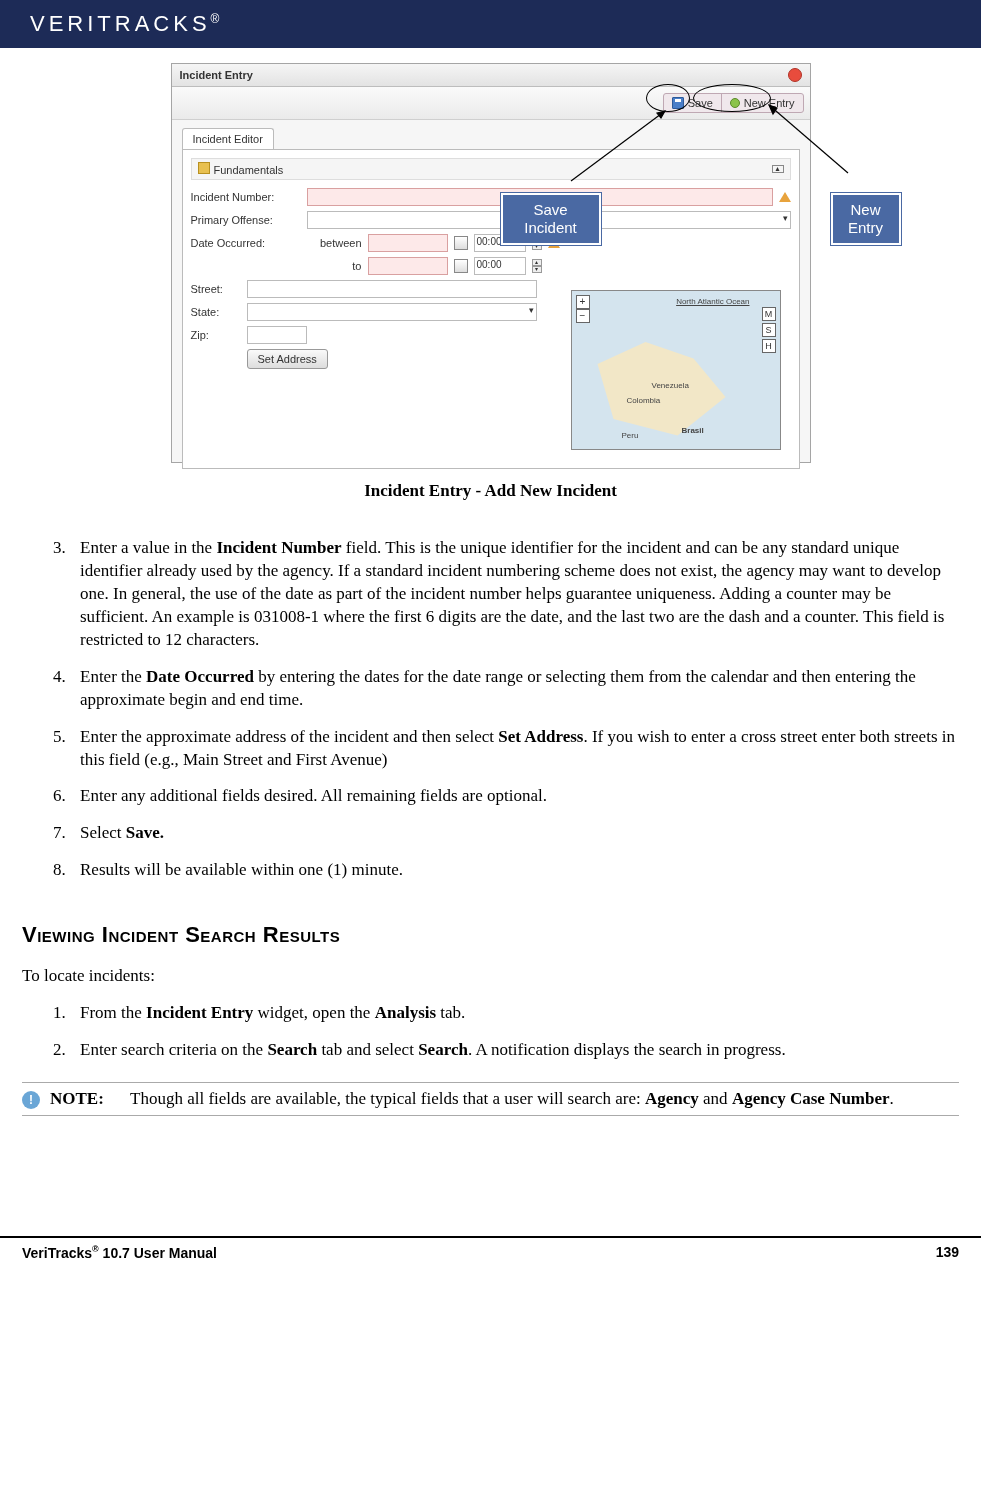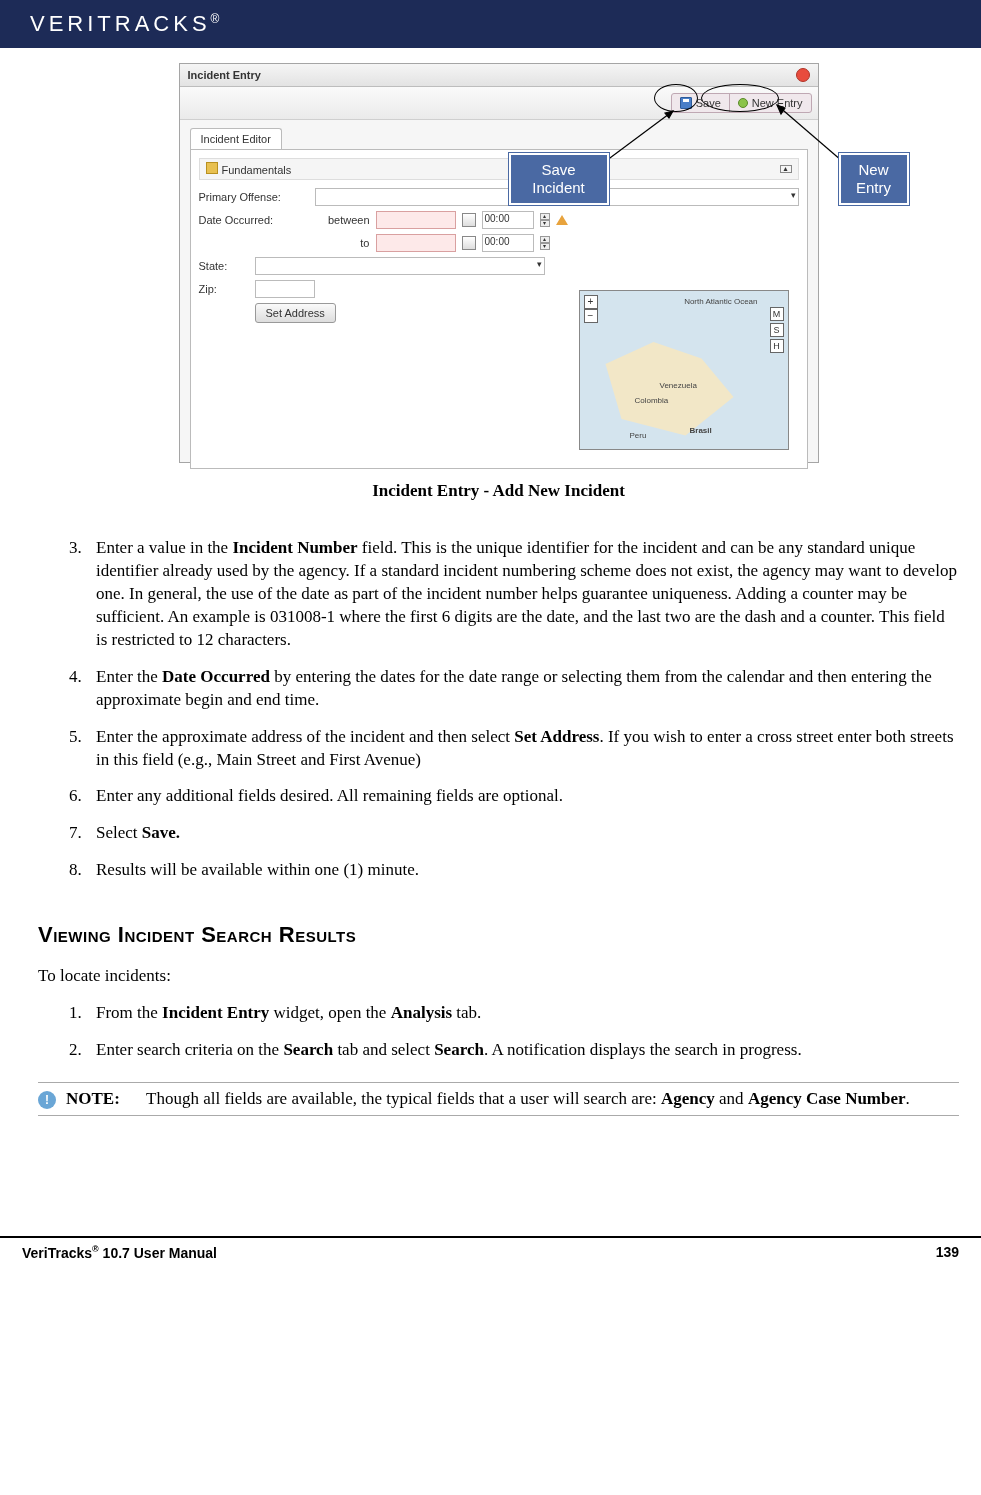--- a/index.html
+++ b/index.html
@@ -1,20 +1,20 @@
 <!DOCTYPE html>
 <html><head>
 <meta charset="utf-8">
 <style>
   * { box-sizing: border-box; margin: 0; padding: 0; }
   body { background: #fff; font-family: "Times New Roman", serif; font-size: 17px; color: #000; width: 981px; margin: 0 auto; }
   .header-bar { background: #1d2b57; height: 48px; display: flex; align-items: center; padding: 0 30px; }
   .logo { color: #fff; font-family: "Arial Narrow", Arial, sans-serif; font-size: 22px; letter-spacing: 4px; font-weight: 400; }
   .logo sup { font-size: 12px; letter-spacing: 0; }
-  .page-body { padding: 0 22px 10px 38px; }
+  .page-body { padding: 0 22px 10px 22px; }
   .screenshot-wrap { position: relative; width: 640px; margin: 15px auto 0 auto; }
   .window { border: 1px solid #a5a5a5; background: #f6f6f6; font-family: Arial, sans-serif; font-size: 11px; color: #333; }
   .win-title { background: linear-gradient(#f5f5f5,#e3e3e3); padding: 4px 8px; border-bottom: 1px solid #bdbdbd; font-weight: bold; display: flex; align-items: center; justify-content: space-between; }
   .close-btn { width: 14px; height: 14px; background: #e84c3d; border-radius: 7px; border: 1px solid #b03428; position: relative; }
   .toolbar { background: linear-gradient(#fafafa,#eaeaea); padding: 6px; display: flex; justify-content: flex-end; border-bottom: 1px solid #cfcfcf; }
   .tb-group { background: #f0e8ec; border: 1px solid #bfa8b3; border-radius: 3px; display: flex; gap: 0; }
   .tb-btn { display: flex; align-items: center; gap: 4px; padding: 3px 8px; }
   .tb-btn + .tb-btn { border-left: 1px solid #bfa8b3; }
   .ico-save { display:inline-block; width: 12px; height: 12px; background: #4a7ec8; border: 1px solid #2d5a9a; border-radius: 1px; position: relative; }
   .ico-save::after { content:""; position:absolute; top:1px; left:2px; width:6px; height:3px; background:#fff; }
@@ -33,21 +33,21 @@
   .cal-ico { width:14px; height:14px; border:1px solid #888; background:linear-gradient(#fff,#ddd); }
   .warn-ico { width:0; height:0; border-left:6px solid transparent; border-right:6px solid transparent; border-bottom:10px solid #e8a33d; }
   .btn { display:inline-block; padding:3px 10px; background:linear-gradient(#fafafa,#ddd); border:1px solid #999; border-radius:3px; }
   .map-block { position:absolute; right:18px; bottom:18px; width:210px; height:160px; border:1px solid #888; background:#d4e4ee; overflow:hidden; }
   .map-land { position:absolute; left:10px; top:40px; width:160px; height:110px; background:#f2e7c7; clip-path: polygon(10% 30%, 40% 10%, 70% 25%, 90% 60%, 60% 95%, 20% 80%); }
   .map-lbl { position:absolute; font-size:8px; color:#444; }
   .map-ctl { position:absolute; left:4px; top:4px; display:flex; flex-direction:column; }
   .map-ctl span { width:14px; height:14px; border:1px solid #666; background:#fff; text-align:center; line-height:12px; font-size:10px; }
   .map-right { position:absolute; right:4px; top:16px; display:flex; flex-direction:column; gap:2px; }
   .map-right span { width:14px; height:14px; border:1px solid #666; background:#fff; text-align:center; line-height:12px; font-size:9px; }
-  .callout-box { position:absolute; background:#4a69a3; color:#fff; border:2px solid #fff; outline:1px solid #4a69a3; font-family:Arial,sans-serif; font-size:15px; text-align:center; padding:6px 10px; line-height:1.2; }
+  .callout-box { position:absolute; background:#4a69a3; color:#fff; border:2px solid #fff; outline:1px solid #4a69a3; font-family:Arial,sans-serif; font-size:15px; text-align:center; padding:6px 10px; line-height:1.2;margin-top:40px; }
   .callout-line { position:absolute; stroke:#000; stroke-width:1.2; fill:none; }
   .circle-ann { position:absolute; border:1.5px solid #000; border-radius:50%; }
   .caption { text-align:center; font-weight:bold; margin: 18px 0 36px 0; font-size:17px; }
   .content { padding: 0 0 0 0; margin-top: 8px; }
   ol.steps { margin-left: 48px; list-style-position: outside; }
   ol.steps > li { padding-left: 10px; margin-bottom: 14px; line-height: 1.35; }
   ol.steps > li::marker { font-size: 17px; }
   h2.section { font-variant: small-caps; font-family: Arial, sans-serif; font-size: 22px; font-weight: bold; margin: 40px 0 18px 0; letter-spacing: 0.5px; }
   p.intro { margin-bottom: 16px; }
   .note-block { display:flex; align-items:flex-start; gap:10px; border-top:1px solid #aaa; border-bottom:1px solid #aaa; padding:6px 0; margin-top:20px; }
@@ -91,20 +91,25 @@
           </div>
         </div>
       </div>
       <div class="tab"><span>Incident Editor</span></div>
       <div class="panel" style="height:320px; position:relative;">
         <div class="section-head">
           <span><span class="sec-ico"></span><span>Fundamentals</span></span>
           <span class="collapse">▴</span>
         </div>
         <div class="form-row">
+          <span class="form-label">Incident Number:</span>
+          <span class="finput w-long" style="border-color:#d9a0a0; background:#fde9e9;"></span>
+          <span class="warn-ico"></span>
+        </div>
+        <div class="form-row">
           <span class="form-label">Primary Offense:</span>
           <span class="finput w-long" style="position:relative;">
               <span style="position:absolute;right:2px;top:1px;font-size:9px;">▾</span>
             </span>
         </div>
         <div class="form-row">
           <span class="form-label">Date Occurred:</span>
           <span class="form-sublabel">between</span>
           <span class="finput w-date"></span>
           <span class="cal-ico"></span>
@@ -118,20 +123,24 @@
         <div class="form-row">
           <span class="form-label"></span>
           <span class="form-sublabel">to</span>
           <span class="finput w-date"></span>
           <span class="cal-ico"></span>
           <span class="finput w-time" style="font-size:10px; padding:1px 2px;">00:00</span>
           <span class="spinner">
               <span>▴</span>
               <span>▾</span>
             </span>
+        </div>
+        <div class="form-row">
+          <span class="form-label" style="width:50px;">Street:</span>
+          <span class="finput" style="width:290px;"></span>
         </div>
         <div class="form-row">
           <span class="form-label" style="width:50px;">State:</span>
           <span class="finput" style="width:290px; position:relative;">
               <span style="position:absolute;right:2px;top:1px;font-size:9px;">▾</span>
             </span>
         </div>
         <div class="form-row">
           <span class="form-label" style="width:50px;">Zip:</span>
           <span class="finput w-zip"></span>
@@ -145,21 +154,21 @@
           <div class="map-land"></div>
           <div class="map-ctl">
               <span>+</span>
               <span>−</span>
             </div>
           <div class="map-right">
             <span>M</span>
             <span>S</span>
             <span>H</span>
           </div>
-          <span class="map-lbl" style="right:30px; top:6px; text-align:center;">North Atlantic Ocean</span>
+          <span class="map-lbl" style="right:30px; top:6px; text-align:center;text-decoration:underline;">North Atlantic Ocean</span>
           <span class="map-lbl" style="left:80px; top:90px;">Venezuela</span>
           <span class="map-lbl" style="left:55px; top:105px;">Colombia</span>
           <span class="map-lbl" style="left:110px; top:135px; font-weight:bold;">Brasil</span>
           <span class="map-lbl" style="left:50px; top:140px;">Peru</span>
         </div>
       </div>
     </div>
 
     <div class="circle-ann" style="left:475px; top:21px; width:44px; height:28px;"></div>
     <div class="circle-ann" style="left:522px; top:21px; width:78px; height:28px;"></div>

